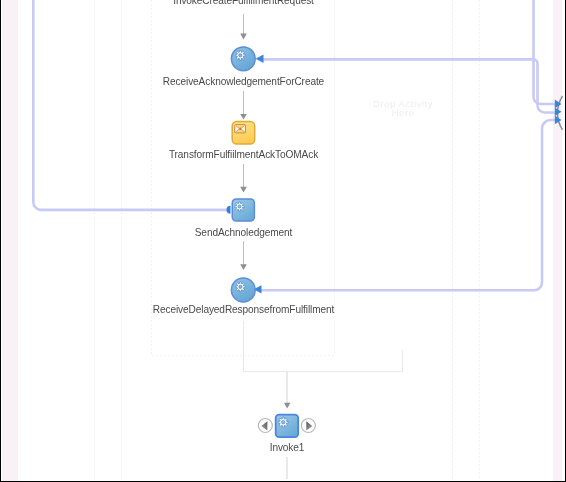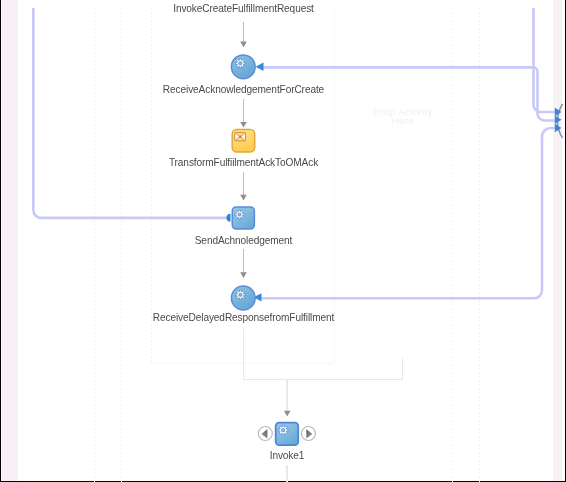--- a/index.html
+++ b/index.html
@@ -6,21 +6,21 @@
   body{width:566px;height:482px;background:#ffffff;overflow:hidden;
        font-family:"Liberation Sans",sans-serif;-webkit-font-smoothing:antialiased;}
   #frame{position:relative;width:566px;height:482px;background:#fff;box-sizing:border-box;}
   .edge{position:absolute;background:#000;}
   #edge-left{left:0;top:0;width:1px;height:482px;}
   #edge-bottom{left:0;bottom:0;width:566px;height:1px;}
   #edge-right{right:0;top:0;width:1px;height:482px;}
   .scroll-track{position:absolute;background:#f8f2f7;z-index:2;}
   #vscroll-left{left:2px;top:0;width:16px;height:481px;}
   #vscroll-right{left:553px;top:0;width:9px;height:481px;}
-  #diagram{position:absolute;left:0;top:8px;width:566px;height:352px;z-index:3;}
+  #diagram{position:absolute;left:0;top:0;width:566px;height:352px;z-index:3;}
   .label{position:absolute;font-size:10.1px;line-height:10px;color:#4a4a4a;white-space:nowrap;
          text-align:center;letter-spacing:-0.1px;}
   .drop-label{position:absolute;font-size:9.5px;line-height:10px;color:#eeeeee;
               white-space:nowrap;text-align:center;letter-spacing:0.55px;}
   .label{left:-113px;width:713px;}
   #lbl-invokeCreate{top:-4px;}
   #lbl-recvAck{top:77px;}
   #lbl-transform{top:150px;}
   #lbl-sendAck{top:228px;}
   #lbl-recvDelayed{top:305px;}

